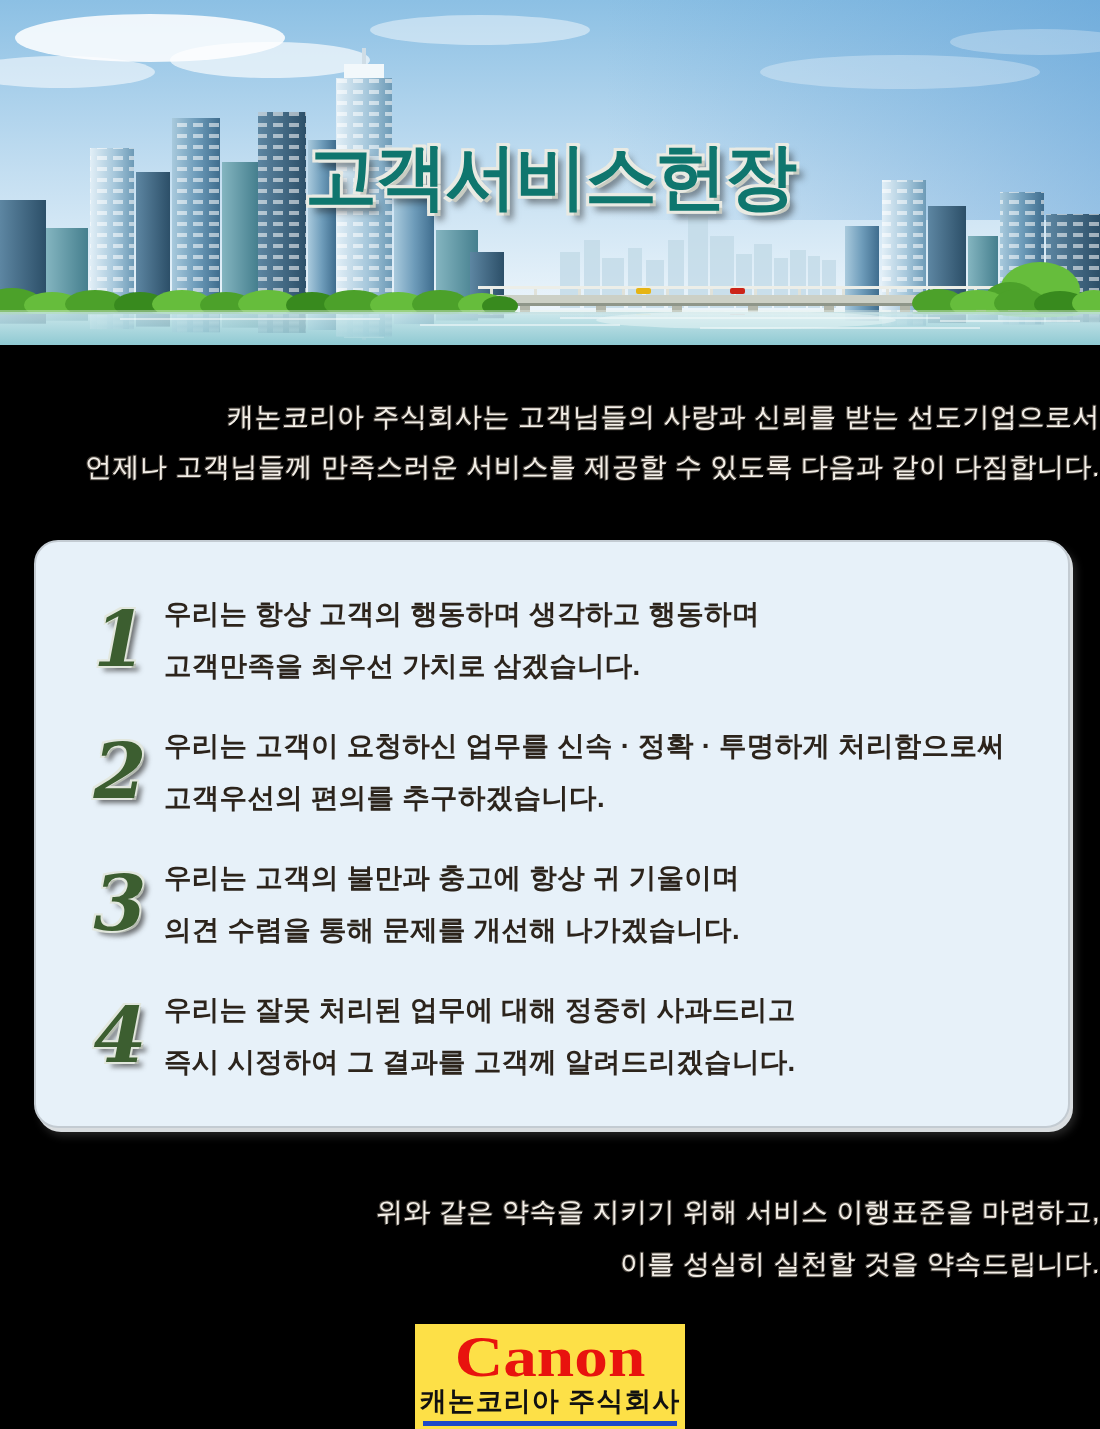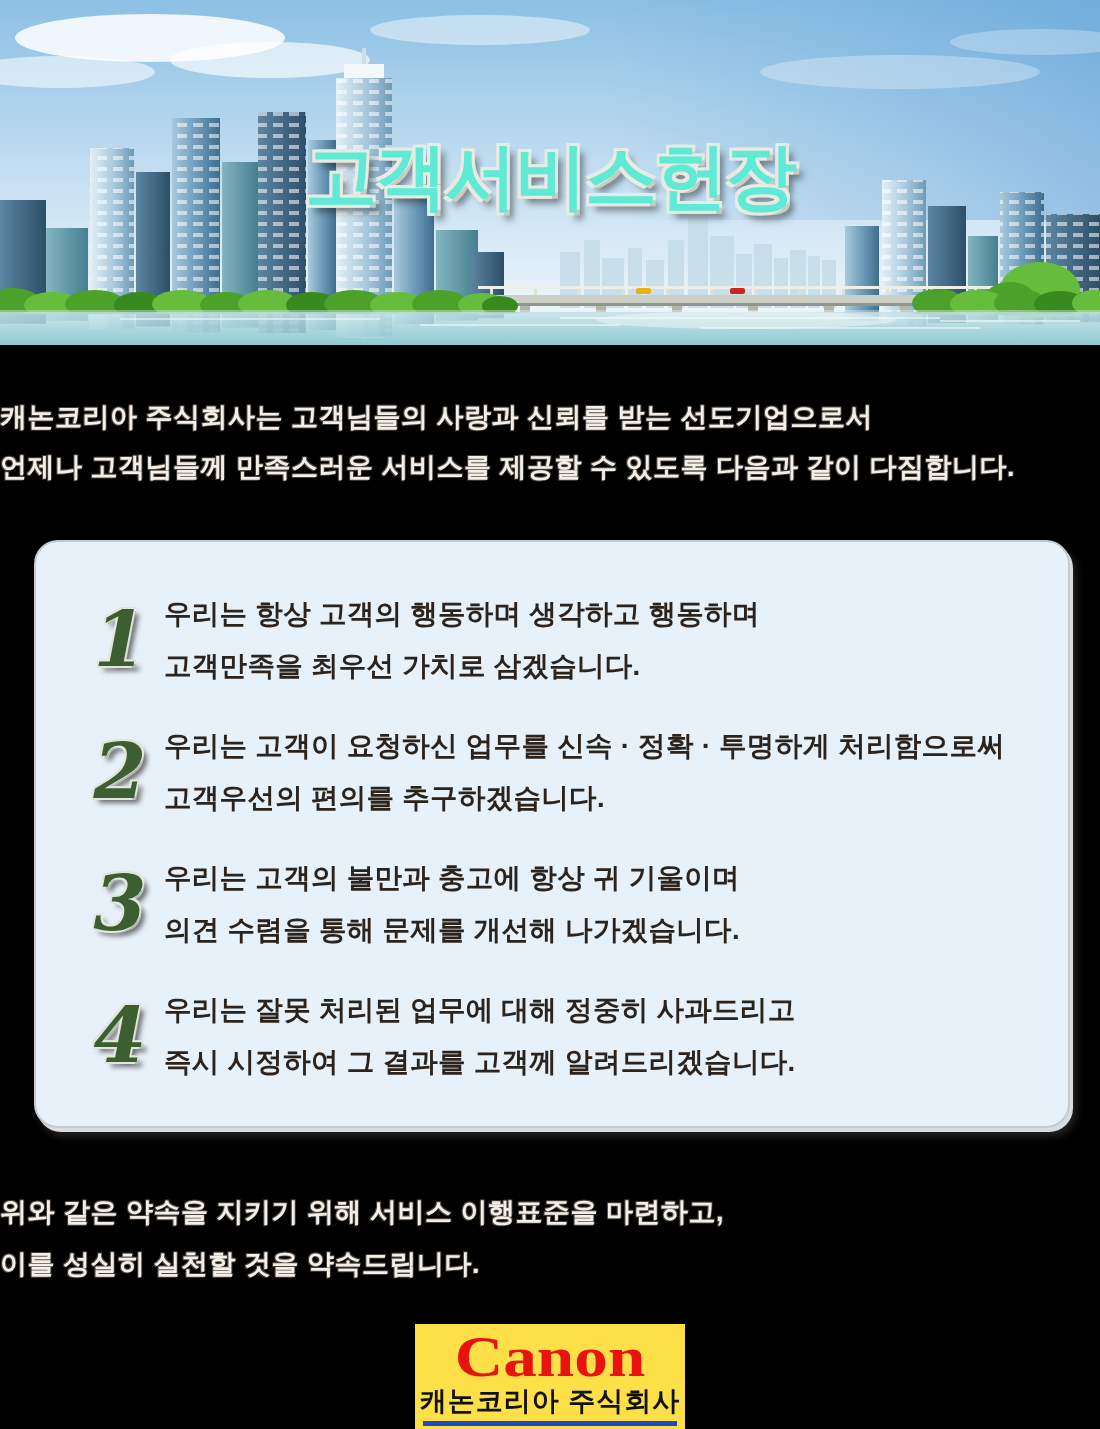--- a/index.html
+++ b/index.html
@@ -3,27 +3,27 @@
 <meta charset="utf-8">
 <style>
   html,body{margin:0;padding:0;background:#000;}
   .page{position:relative;width:1100px;height:1429px;background:#000;overflow:hidden;margin:0 auto;
         font-family:"Liberation Sans","DejaVu Sans",sans-serif;}
 
   
   .header{position:relative;width:1100px;height:345px;overflow:hidden;}
   .header svg{display:block;width:1100px;height:345px;}
   .page-title{position:absolute;top:140px;left:0;width:100%;text-align:center;
-    font-size:72px;font-weight:bold;letter-spacing:-2px;color:#5eead4;line-height:1;
+    font-size:72px;font-weight:bold;letter-spacing:-2px;color:#0f766e;line-height:1;
     text-shadow:-3px -3px 0 #e9eae3, 3px -3px 0 #e9eae3, -3px 3px 0 #e9eae3, 3px 3px 0 #c9ccc2,
                  6px 7px 7px rgba(25,25,25,.55);}
 
   
   .intro{padding-top:47px;}
-  .intro p,.closing p{margin:0;text-align:left;font-size:27px;font-weight:bold;line-height:50px;
+  .intro p,.closing p{margin:0;text-align:right;font-size:27px;font-weight:normal;line-height:50px;
     color:#f3efe8;letter-spacing:.5px;
     text-shadow:-1px -1px 0 #46403a, 1px -1px 0 #46403a, -1px 1px 0 #46403a, 2px 2px 1px #000;}
 
   
   .charter-box{margin:48px 30px 0 34px;background:#e7f1f9;border:2px solid #c3cbd2;border-radius:24px;
     padding:46px 20px 38px 40px;
     box-shadow:3px 4px 0 #d9dde0, 6px 8px 8px rgba(70,70,70,.55);}
   .item{display:flex;align-items:center;margin-bottom:28px;}
   .item:last-child{margin-bottom:0;}
   .num{flex:0 0 88px;width:88px;text-align:center;

